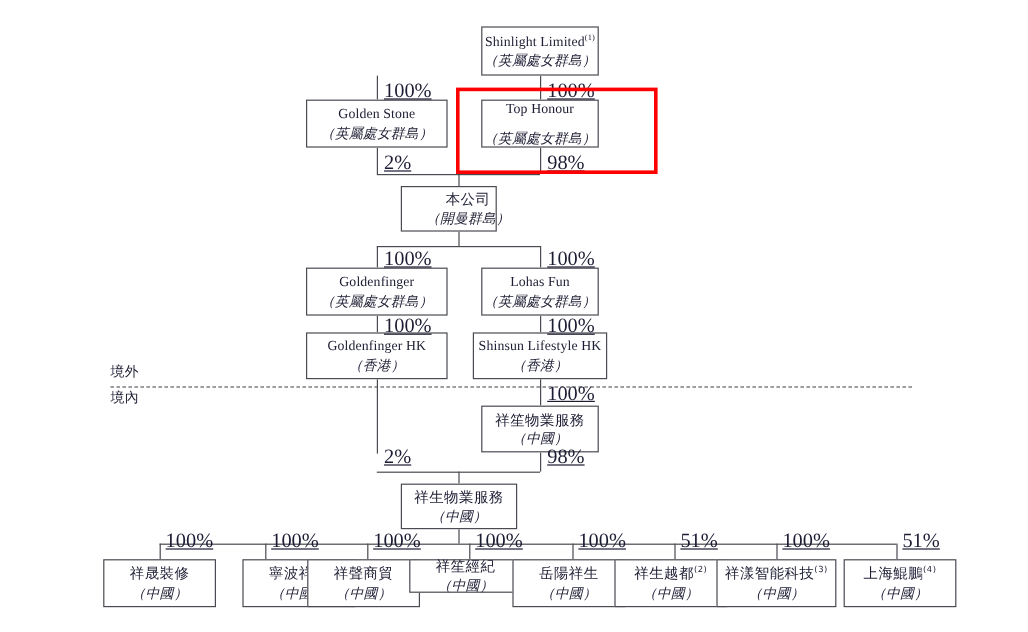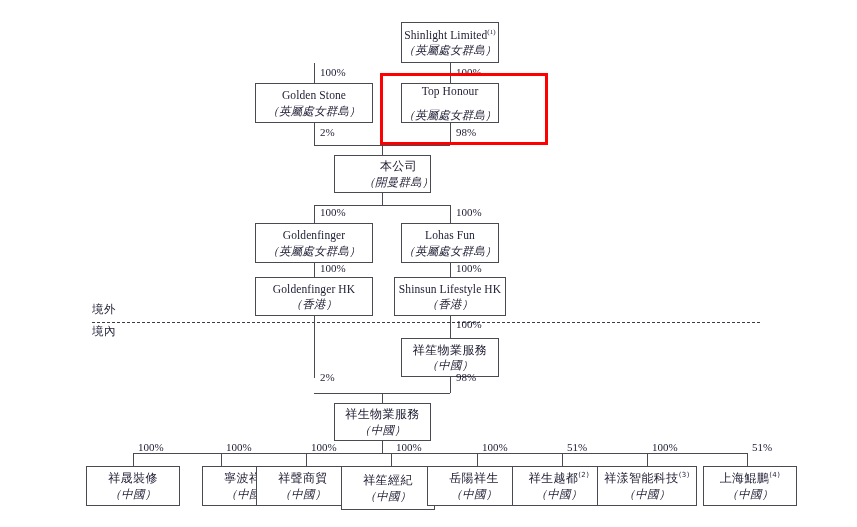--- a/index.html
+++ b/index.html
@@ -73,24 +73,25 @@
   }
   .hline {
     position: absolute;
     height: 0;
     border-top: 1px solid #4a4a52;
     z-index: 2;
   }
   .pct {
     position: absolute;
     font-family: "Liberation Serif", "DejaVu Serif", serif;
-    font-size: 11px;
+    font-size: 17px;
     color: #1c1c33;
     white-space: nowrap;
     z-index: 5;
+    text-decoration: underline;
   }
 
   
   .divider {
     position: absolute;
     height: 0;
     border-top: 1px dashed #3c3c46;
     z-index: 1;
   }
   .zone-label {
@@ -143,21 +144,21 @@
 
   <div class="vline" style="left:314px; top:123px; height:22px;"></div>
   <span class="pct" style="left:320px; top:126px;">2%</span>
 
   <div class="vline" style="left:450px; top:123px; height:22px;"></div>
   <span class="pct" style="left:456px; top:126px;">98%</span>
 
   <div class="hline" style="left:314px; top:145px; width:136px;"></div>
   <div class="vline" style="left:382px; top:145px; height:10px;"></div>
 
-  <div class="node" style="left:334px; top:155px; width:97px; height:38px;padding-left:32px;">
+  <div class="node" style="left:334px; top:155px; width:80px; height:38px;padding-left:32px;">
     <span class="cn">本公司</span>
     <span class="juris cnj">（開曼群島）</span>
   </div>
 
   <div class="vline" style="left:382px; top:193px; height:12px;"></div>
   <div class="hline" style="left:314px; top:205px; width:136px;"></div>
   <div class="vline" style="left:314px; top:205px; height:18px;"></div>
   <span class="pct" style="left:320px; top:206px;">100%</span>
   <div class="vline" style="left:450px; top:205px; height:18px;"></div>
   <span class="pct" style="left:456px; top:206px;">100%</span>
@@ -243,21 +244,21 @@
   <div class="node" style="left:186px; top:466px; width:94px; height:40px;margin-left:16px;">
     <span class="cn">寧波祥悅</span>
     <span class="juris cnj">（中國）</span>
   </div>
 
   <div class="node" style="left:256px; top:466px; width:94px; height:40px;">
     <span class="cn">祥聲商貿</span>
     <span class="juris cnj">（中國）</span>
   </div>
 
-  <div class="node" style="left:341px; top:466px; width:94px; height:44px;">
+  <div class="node" style="left:341px; top:466px; width:94px; height:28px;">
     <span class="cn">祥笙經紀</span>
     <span class="juris cnj">（中國）</span>
   </div>
 
   <div class="node" style="left:427px; top:466px; width:94px; height:40px;">
     <span class="cn">岳陽祥生</span>
     <span class="juris cnj">（中國）</span>
   </div>
 
   <div class="node" style="left:512px; top:466px; width:94px; height:40px;">

